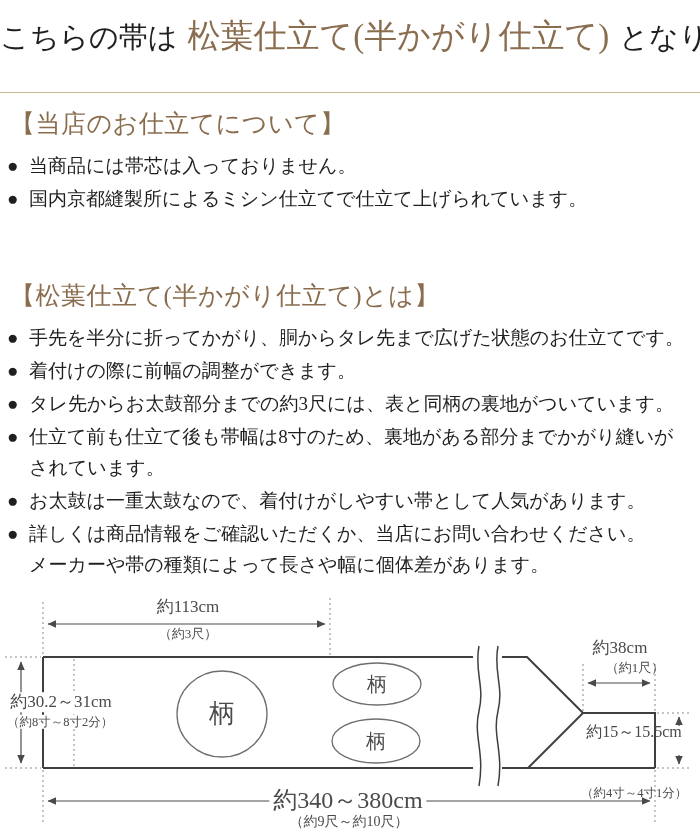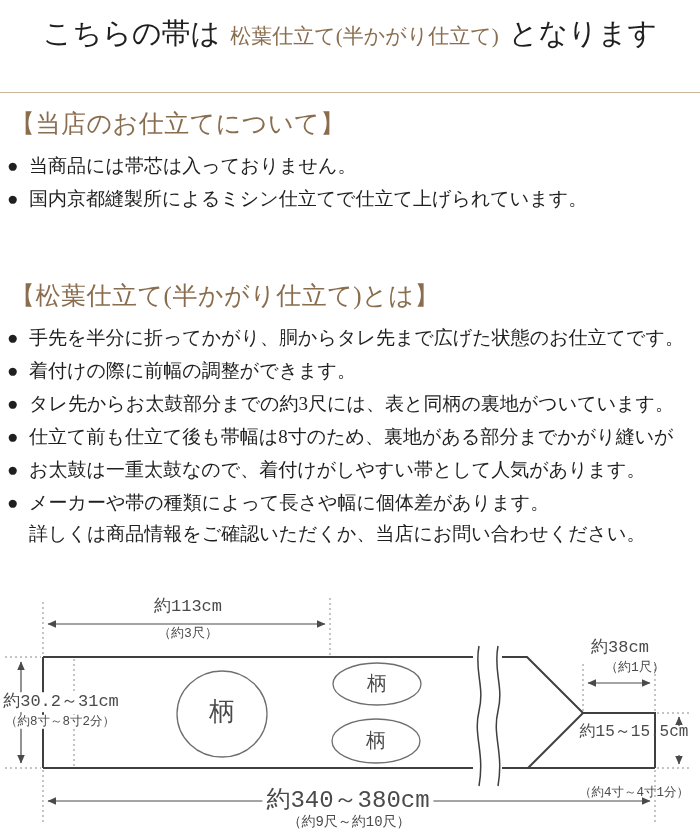--- a/index.html
+++ b/index.html
@@ -3,33 +3,33 @@
 <meta charset="utf-8">
 <style>
   html,body{margin:0;padding:0;background:#ffffff;}
   .page{position:relative;width:700px;height:840px;background:#ffffff;overflow:hidden;
         font-family:"Liberation Serif","DejaVu Serif",serif;color:#1f1f1f;}
 
   
   .header{height:79px;box-sizing:border-box;border-bottom:1px solid #c9b698;text-align:center;}
   .header .hline{margin-top:14px;white-space:nowrap;}
   .h-side{font-size:29px;color:#1f1f1f;}
-  .h-em{font-size:21px;color:#8a6d4e;margin:4px 6px;}
+  .h-em{font-size:33px;color:#8a6d4e;margin:4px 6px;}
 
   
   .s-title{margin:14px 0 0 10px;font-size:25px;color:#8a6d4e;letter-spacing:0.5px;}
   .s-title.second{margin-top:65px;}
   .bullet-list{margin-top:10px;font-size:19px;line-height:31px;}
   .bullet{position:relative;padding-left:29px;margin-bottom:2px;}
   .dot{position:absolute;left:7px;top:0;font-size:19px;}
   .bl{display:block;}
 
   
   .diagram{position:absolute;top:580px;left:0;width:572px;height:260px;
-           font-family:Liberation Mono, monospace;color:#4a4a4a;}
+           font-family:Liberation Serif, serif;color:#4a4a4a;}
   .diagram svg{position:absolute;top:0;left:0;}
   .dlabel{position:absolute;transform:translate(-50%,-50%);white-space:nowrap;
           line-height:1.15;text-align:center;color:#4a4a4a;}
   .dlabel.bg{background:#ffffff;padding:0 4px;}
   .f17{font-size:17px;} .f16{font-size:16px;} .f18{font-size:24px;}
   .f14{font-size:14px;} .f13{font-size:13px;} .f12{font-size:12.5px;}
   .gara-big{font-size:26px;} .gara-small{font-size:20px;}
 </style>
 </head>
 <body>
@@ -66,29 +66,30 @@
       <span class="dot">●</span>
       <span class="bl">着付けの際に前幅の調整ができます。</span>
     </div>
     <div class="bullet">
       <span class="dot">●</span>
       <span class="bl">タレ先からお太鼓部分までの約3尺には、表と同柄の裏地がついています。</span>
     </div>
     <div class="bullet">
       <span class="dot">●</span>
       <span class="bl">仕立て前も仕立て後も帯幅は8寸のため、裏地がある部分までかがり縫いが</span>
+      <span class="bl">されています。</span>
     </div>
     <div class="bullet">
       <span class="dot">●</span>
       <span class="bl">お太鼓は一重太鼓なので、着付けがしやすい帯として人気があります。</span>
     </div>
     <div class="bullet">
       <span class="dot">●</span>
+      <span class="bl">詳しくは商品情報をご確認いただくか、当店にお問い合わせください。</span>
       <span class="bl">メーカーや帯の種類によって長さや幅に個体差があります。</span>
-      <span class="bl">詳しくは商品情報をご確認いただくか、当店にお問い合わせください。</span>
     </div>
   </div>
 
   <div class="diagram">
     <svg width="700" height="260" viewBox="0 0 700 260">
       <defs>
         <marker id="ah" viewBox="0 0 10 10" refX="8.5" refY="5" markerWidth="8" markerHeight="8" orient="auto-start-reverse">
           <path d="M0,1 L9,5 L0,9 Z" fill="#4a4a4a"></path>
         </marker>
       </defs>

